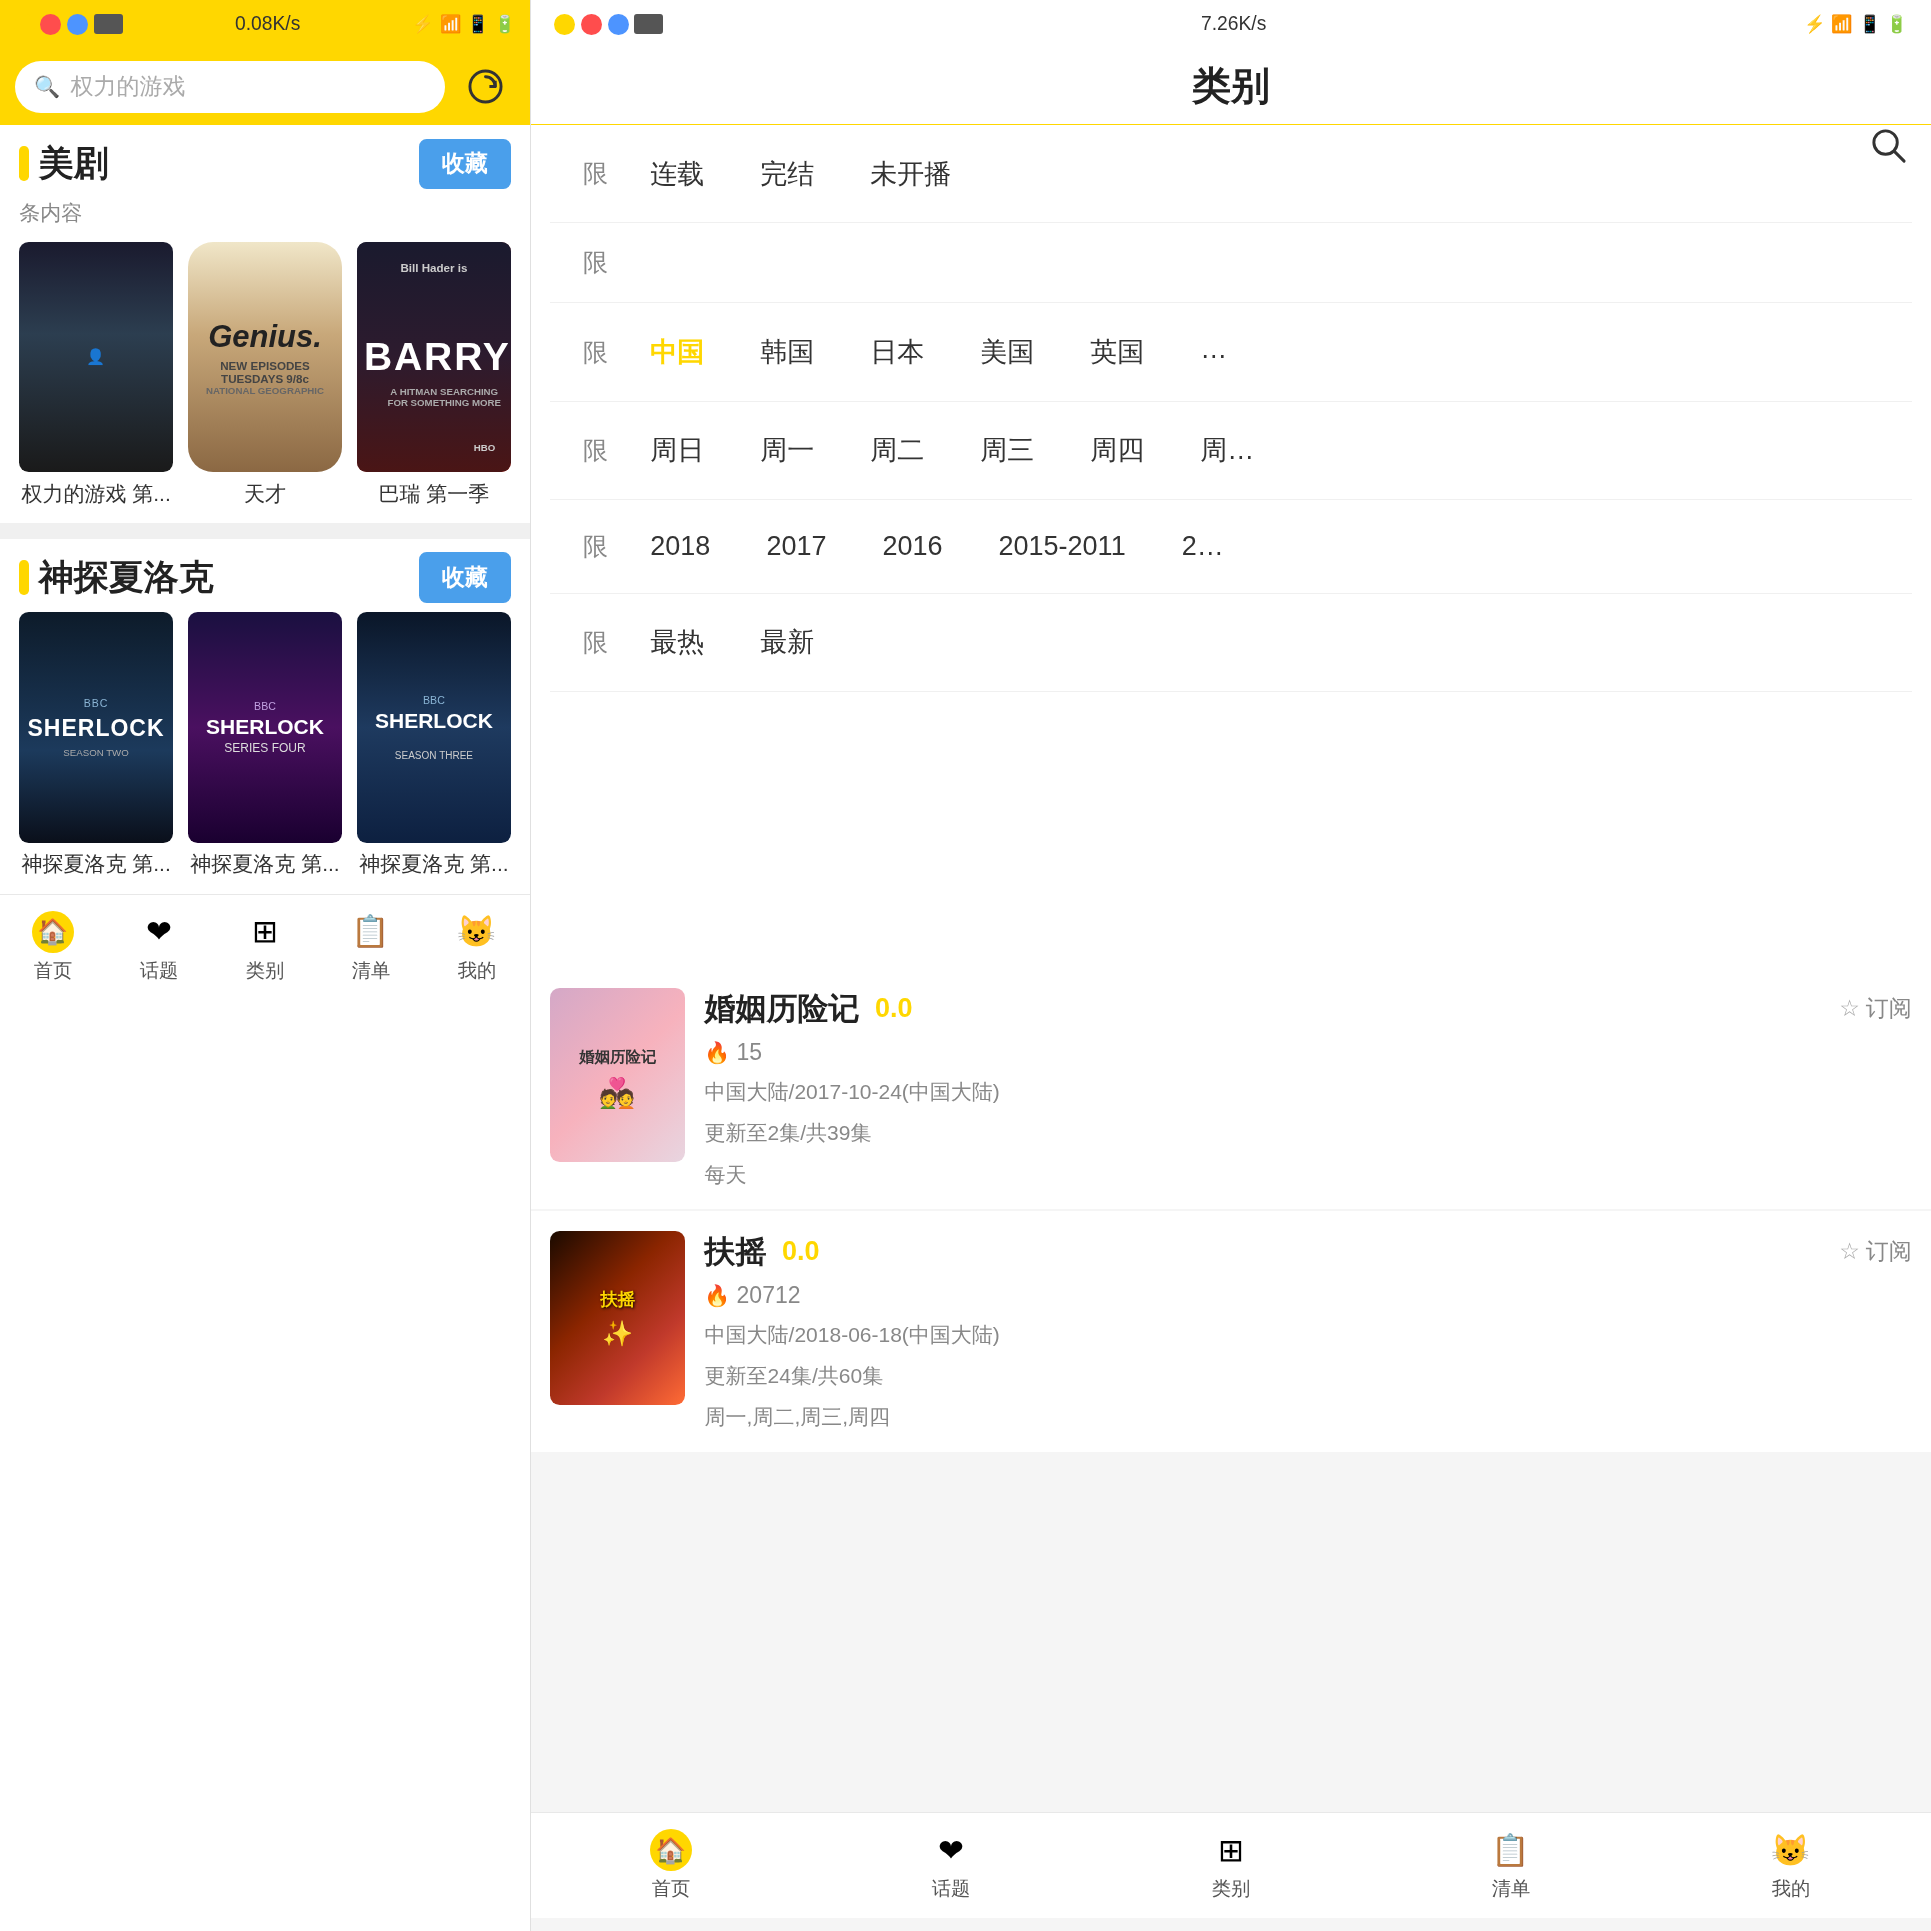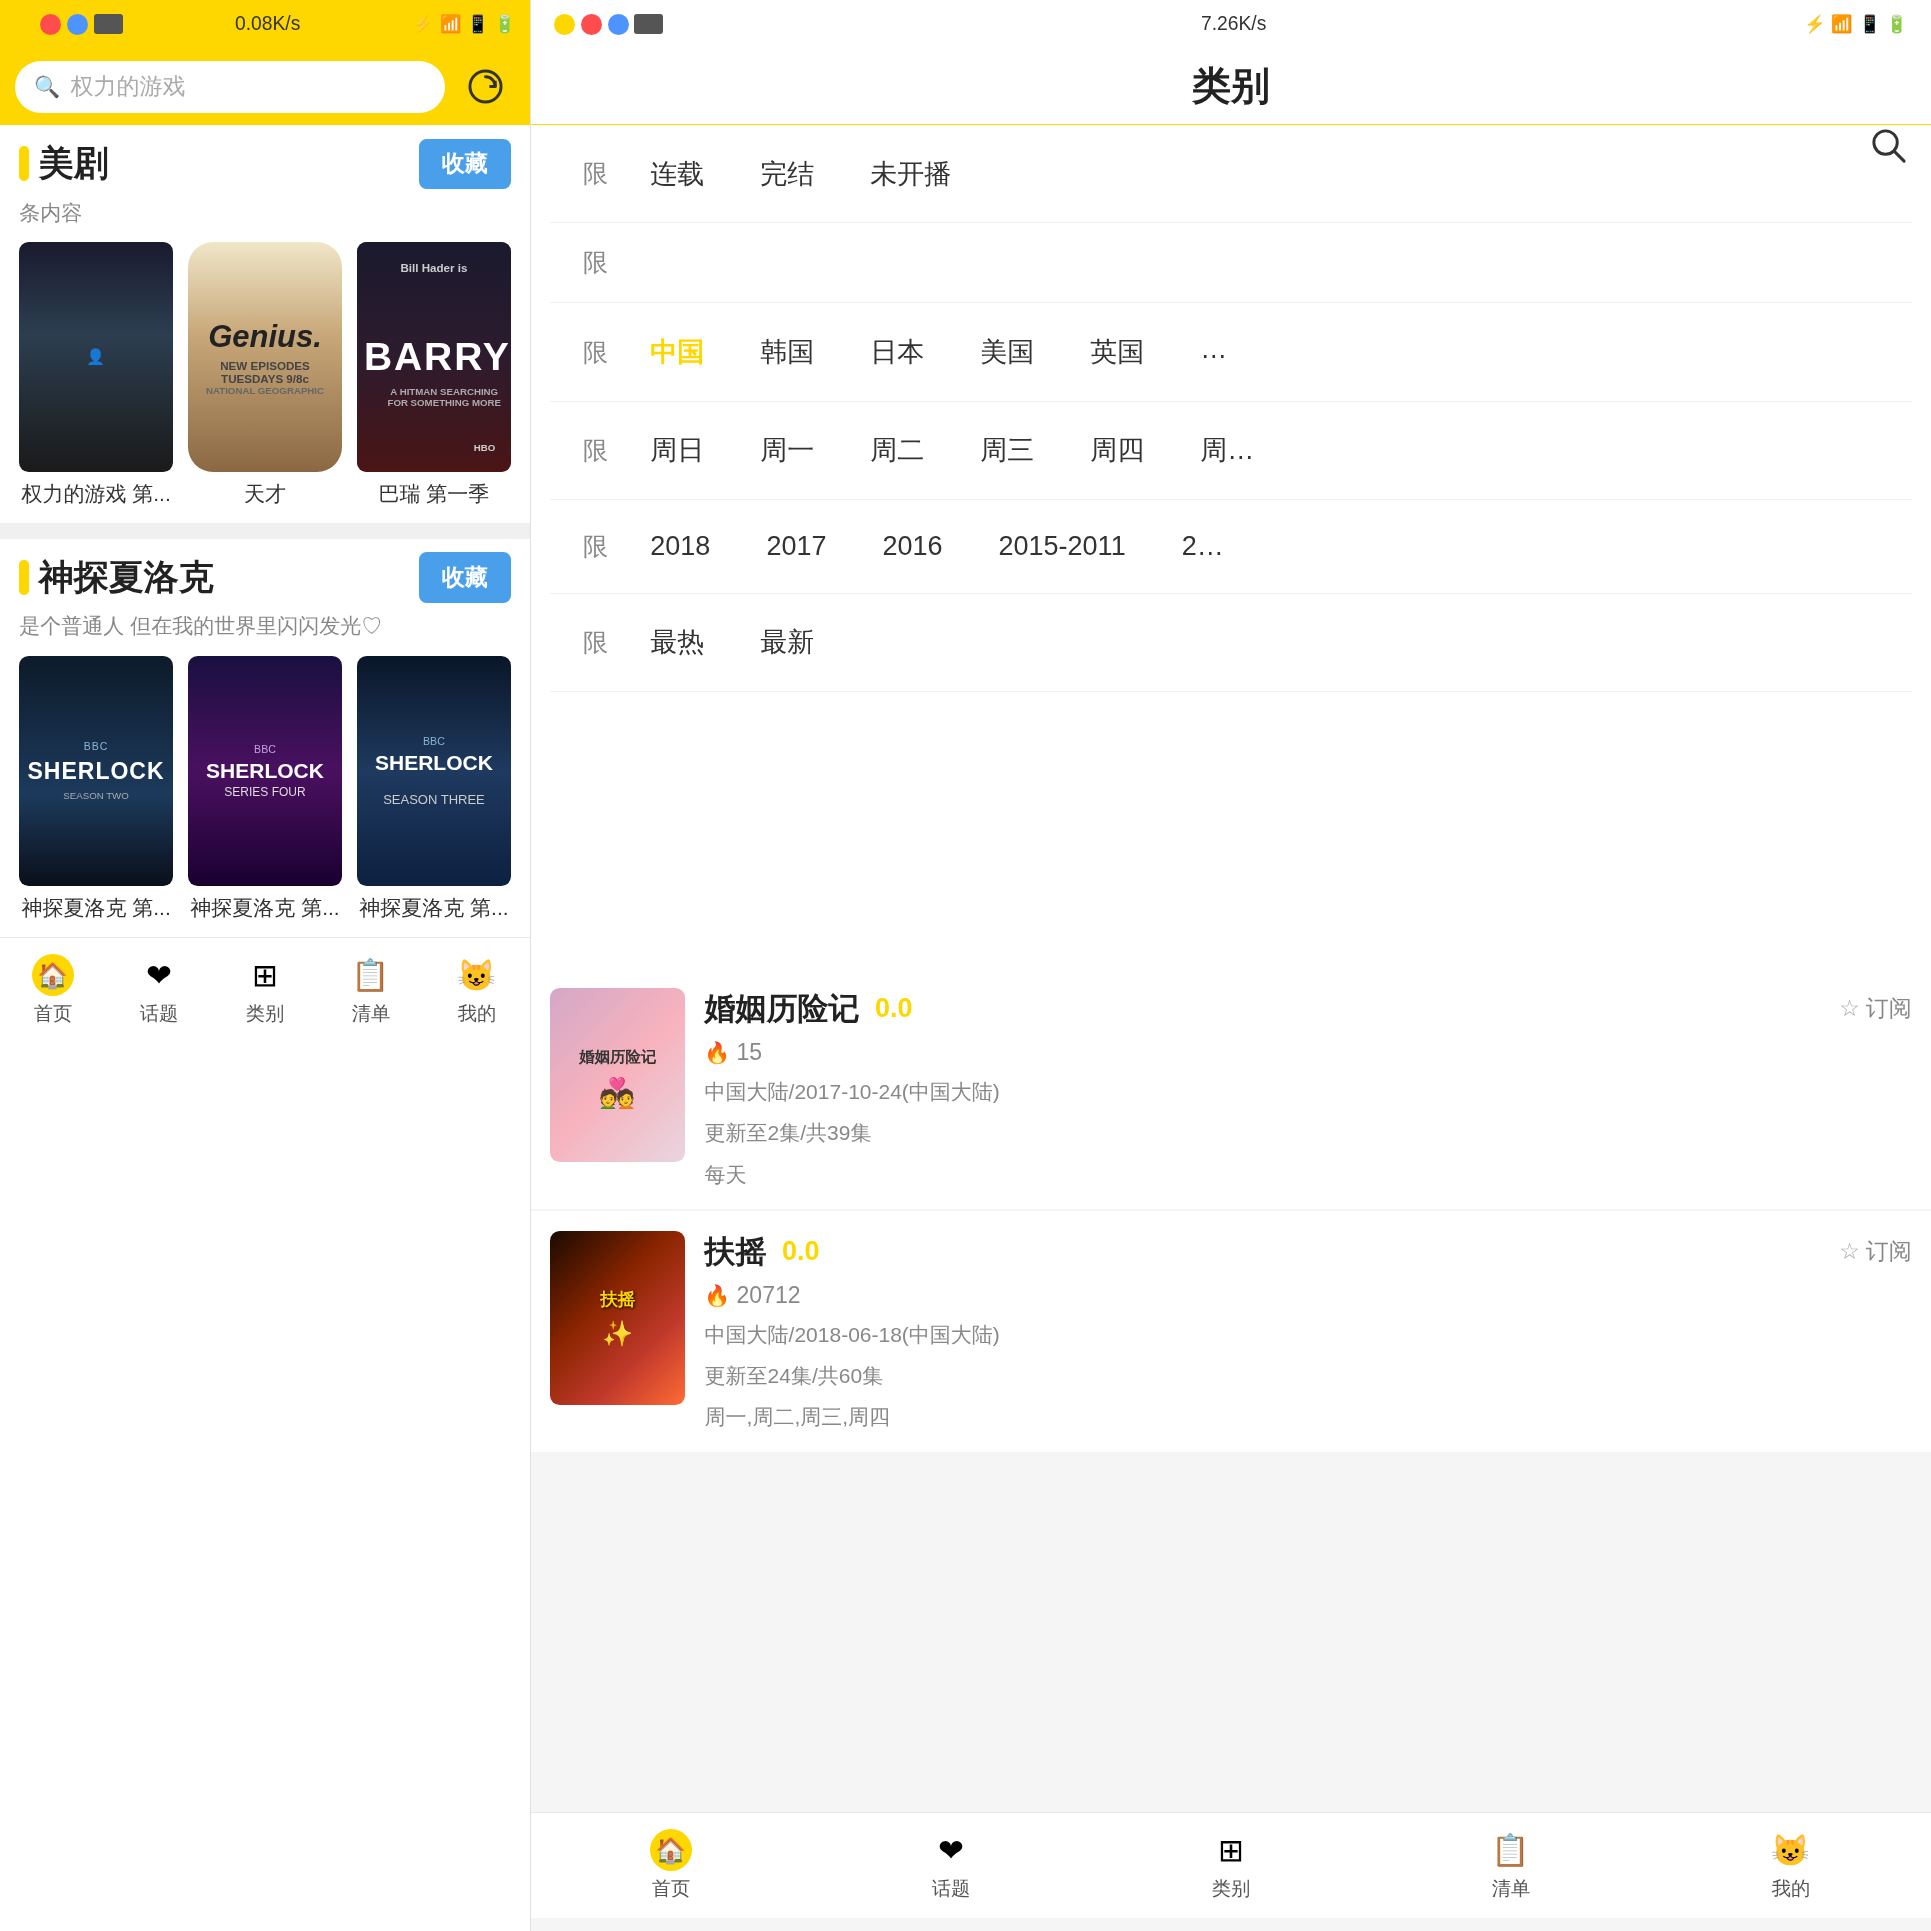--- a/index.html
+++ b/index.html
@@ -429,23 +429,20 @@
     </div>
   </div>
 
   <div class="divider"></div>
 
   <div class="section-header-row">
     <div class="section-dot"></div>
     <span class="section-title" style="margin-left:9.7px;">神探夏洛克</span>
     <button class="collect-btn">收藏</button>
   </div>
-  <div class="section-desc">
-    <span>是个普通人 但在我的世界里闪闪发光♡</span>
-  </div>
 
   <div class="movie-grid">
 
     <div class="movie-card">
       <div class="movie-poster poster-sherlock1">
         <div style="width:100%;height:100%;background:linear-gradient(180deg,#0d1b2a 0%,#1c3a5c 60%,#0a0f1a 100%);display:flex;align-items:center;justify-content:center;flex-direction:column;">
           <div style="font-size:10.6px;color:#8ab4d4;text-align:center;letter-spacing:1px;">BBC</div>
           <div style="font-size:23px;color:#fff;font-weight:bold;text-align:center;margin-top:5.8px;letter-spacing:1px;">SHERLOCK</div>
           <div style="font-size:9.7px;color:#aaa;text-align:center;margin-top:5px;">SEASON TWO</div>
         </div>
@@ -462,21 +459,21 @@
         </div>
       </div>
       <div class="movie-title">神探夏洛克 第...</div>
     </div>
 
     <div class="movie-card">
       <div class="movie-poster poster-sherlock3">
         <div style="width:100%;height:100%;background:linear-gradient(180deg,#0a1628 0%,#1e3a5f 50%,#0d2040 100%);display:flex;align-items:center;justify-content:center;flex-direction:column;">
           <div style="font-size:10.6px;color:#8ab4d4;text-align:center;">BBC</div>
           <div style="font-size:21px;color:#fff;font-weight:bold;text-align:center;margin-top:3.9px;">SHERLOCK</div>
-          <div style="font-size:13px;color:#ccc;text-align:center;margin-top:17px;">SEASON THREE</div>
+          <div style="font-size:10px;color:#ccc;text-align:center;margin-top:17px;">SEASON THREE</div>
         </div>
       </div>
       <div class="movie-title">神探夏洛克 第...</div>
     </div>
   </div>
 
   <div class="bottom-nav">
     <div class="nav-item">
       <div class="nav-icon-circle">🏠</div>
       <span class="nav-label">首页</span>

